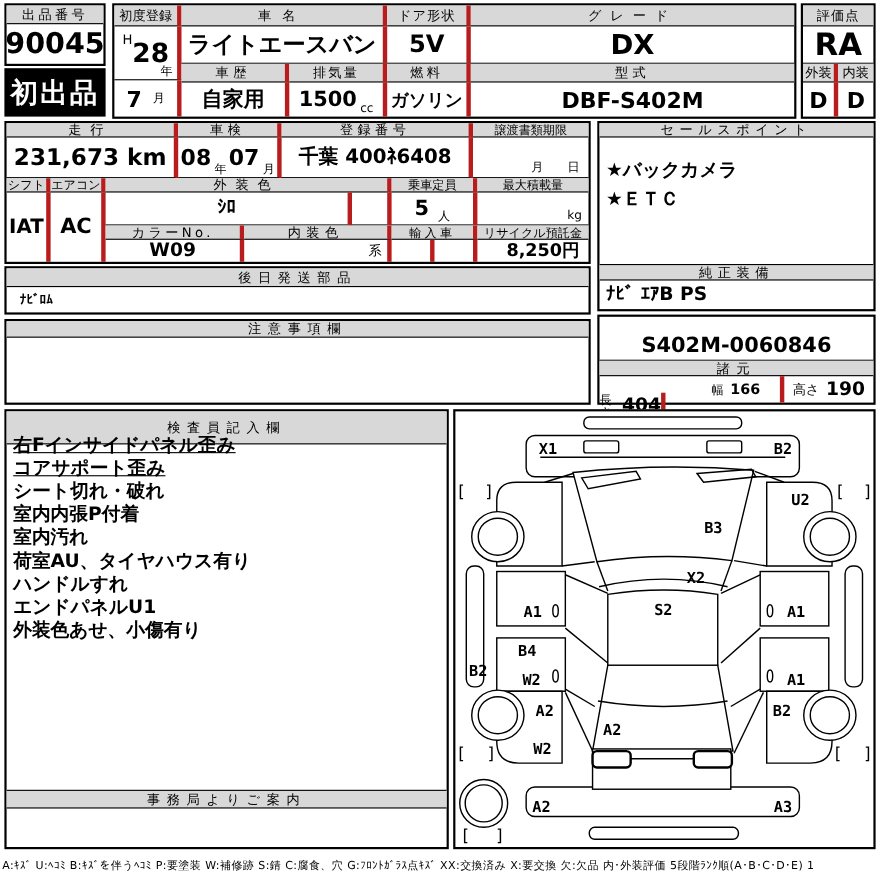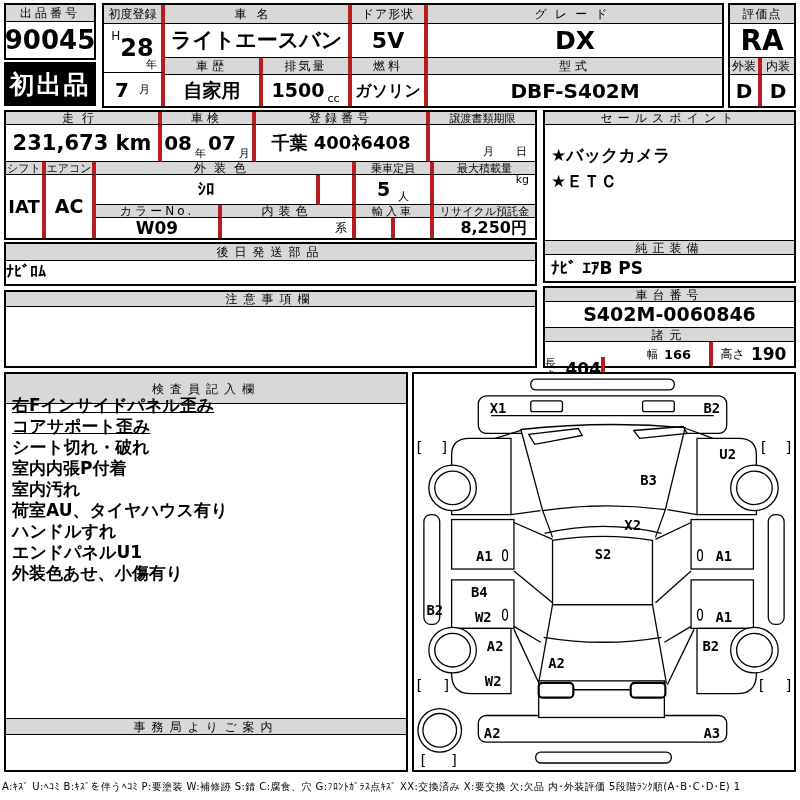--- a/index.html
+++ b/index.html
@@ -104,54 +104,53 @@
 
   <div class="cell hdr br bb" style="left:90px;top:50px;width:260px;height:13px;letter-spacing:8px">外装色</div>
   <div class="cell b br bb" style="left:90px;top:63px;width:224px;height:30px;font-size:17px">ｼﾛ</div>
   <div class="cell br bb" style="left:314px;top:63px;width:36px;height:30px"></div>
   <div class="cell hdr br bb sm" style="left:350px;top:50px;width:78px;height:13px">乗車定員</div>
   <div class="cell br bb" style="left:350px;top:63px;width:78px;height:30px">
     <span class="b" style="font-size:19px">5</span>
     <span class="unit" style="margin-left:8px">人</span>
   </div>
   <div class="cell hdr bb sm" style="left:428px;top:50px;width:101px;height:13px">最大積載量</div>
-  <div class="cell bb jr" style="left:428px;top:63px;width:101px;height:30px;font-size:11px;padding-right:6px;align-items:flex-end;padding-bottom:19px">kg</div>
+  <div class="cell bb jr" style="left:428px;top:63px;width:101px;height:30px;font-size:11px;padding-right:6px;align-items:flex-end;padding-bottom:3px">kg</div>
 
   <div class="cell hdr br bb" style="left:90px;top:93px;width:126px;height:13px;letter-spacing:3px">カラーNo.</div>
   <div class="cell b br" style="left:90px;top:106px;width:126px;height:20px;font-size:17px">W09</div>
   <div class="cell hdr br bb" style="left:216px;top:93px;width:134px;height:13px;letter-spacing:5px">内装色</div>
   <div class="cell br jr" style="left:216px;top:106px;width:134px;height:20px;font-size:12px;padding-right:5px">系</div>
   <div class="cell hdr br bb sm" style="left:350px;top:93px;width:78px;height:13px;letter-spacing:3px">輸入車</div>
   <div class="cell br" style="left:350px;top:106px;width:39px;height:20px"></div>
   <div class="cell br" style="left:389px;top:106px;width:39px;height:20px"></div>
   <div class="cell hdr bb sm" style="left:428px;top:93px;width:101px;height:13px">リサイクル預託金</div>
   <div class="cell b jr" style="left:428px;top:106px;width:101px;height:20px;font-size:16px;padding-right:8px">8,250円</div>
 </div>
 
 <div class="sec" style="left:4px;top:242px;width:533px;height:44px">
   <div class="cell hdr bb" style="left:0;top:0;width:529px;height:17px;letter-spacing:6px">後日発送部品</div>
-  <div class="cell b jl" style="left:0;top:15px;width:529px;height:25px;font-size:16px;padding-left:0">ﾅﾋﾞﾛﾑ</div>
+  <div class="cell b jl" style="left:0;top:15px;width:529px;height:25px;font-size:12px;padding-left:12px">ﾅﾋﾞﾛﾑ</div>
 </div>
 
 <div class="sec" style="left:4px;top:290px;width:533px;height:78px">
   <div class="cell hdr bb" style="left:0;top:0;width:529px;height:15px;letter-spacing:6px">注意事項欄</div>
 </div>
 
 <div class="sec" style="left:543px;top:110px;width:253px;height:173px">
   <div class="cell hdr bb" style="left:0;top:0;width:249px;height:13px;letter-spacing:5px">セールスポイント</div>
   <div style="position:absolute;left:6px;top:30px">
     <div class="point">★バックカメラ</div>
     <div class="point">★ＥＴＣ</div>
   </div>
   <div class="cell hdr bt bb" style="left:0;top:128px;width:249px;height:15px;letter-spacing:5px">純正装備</div>
   <div class="cell b jl" style="left:0;top:143px;width:249px;height:26px;font-size:17px;padding-left:6px">ﾅﾋﾞ ｴｱB PS</div>
 </div>
 
 <div class="sec" style="left:543px;top:286px;width:253px;height:82px">
-  <div class="cell hdr bb" style="left:0;top:0;width:249px;height:14px;letter-spacing:5px">車台番号</div>
   <div class="cell b bb" style="left:0;top:14px;width:249px;height:26px;font-size:19px">S402M-0060846</div>
   <div class="cell hdr bb" style="left:0;top:40px;width:249px;height:14px;letter-spacing:6px">諸元</div>
   <div class="cell br" style="left:0;top:69px;width:60px;height:24px">
     <span style="font-size:11px;margin-right:6px">長さ</span>
     <span class="b" style="font-size:17px">404</span>
   </div>
   <div class="cell br" style="left:84px;top:54px;width:84px;height:24px">
     <span style="font-size:11px;margin-right:6px">幅</span>
     <span class="b" style="font-size:13px">166</span>
   </div>

